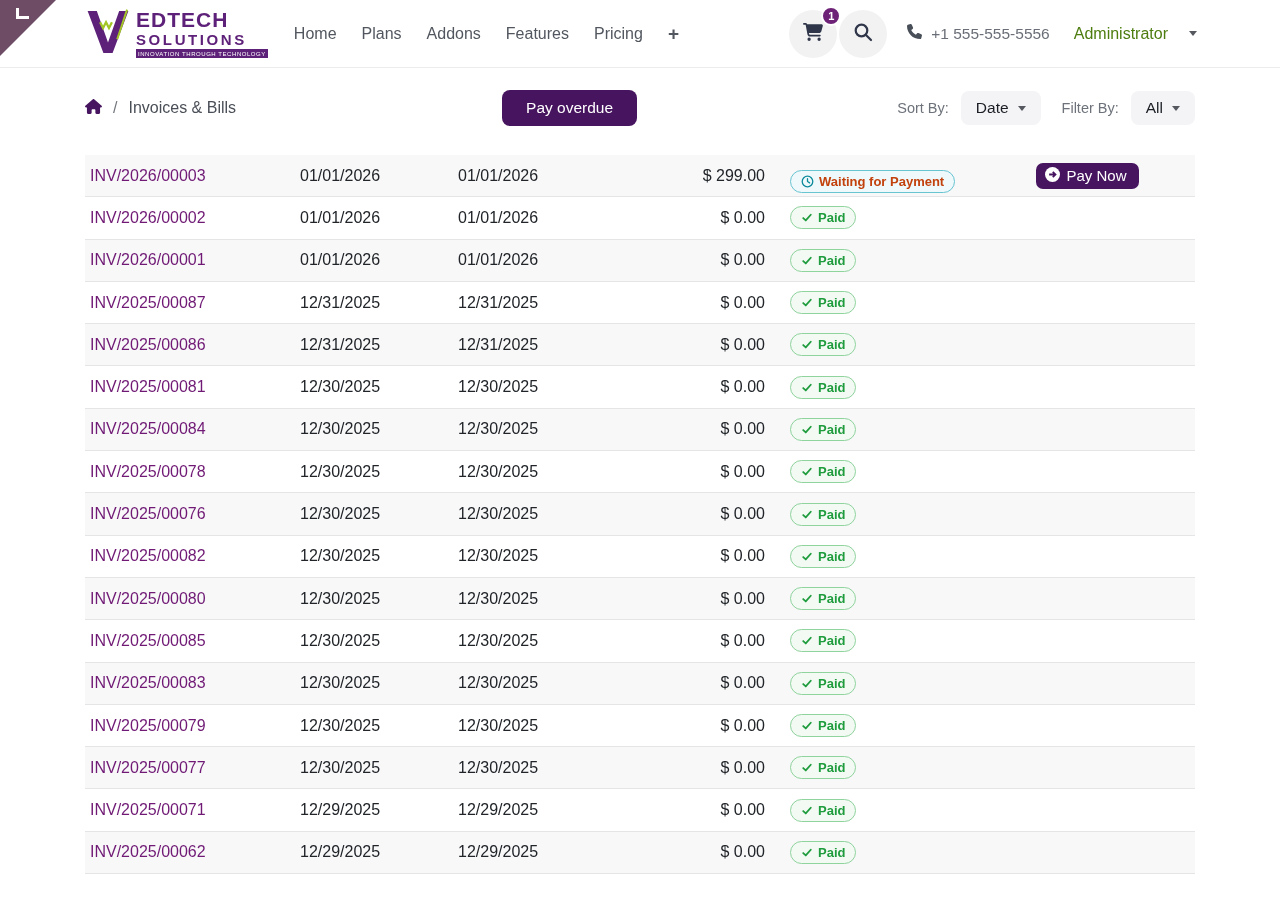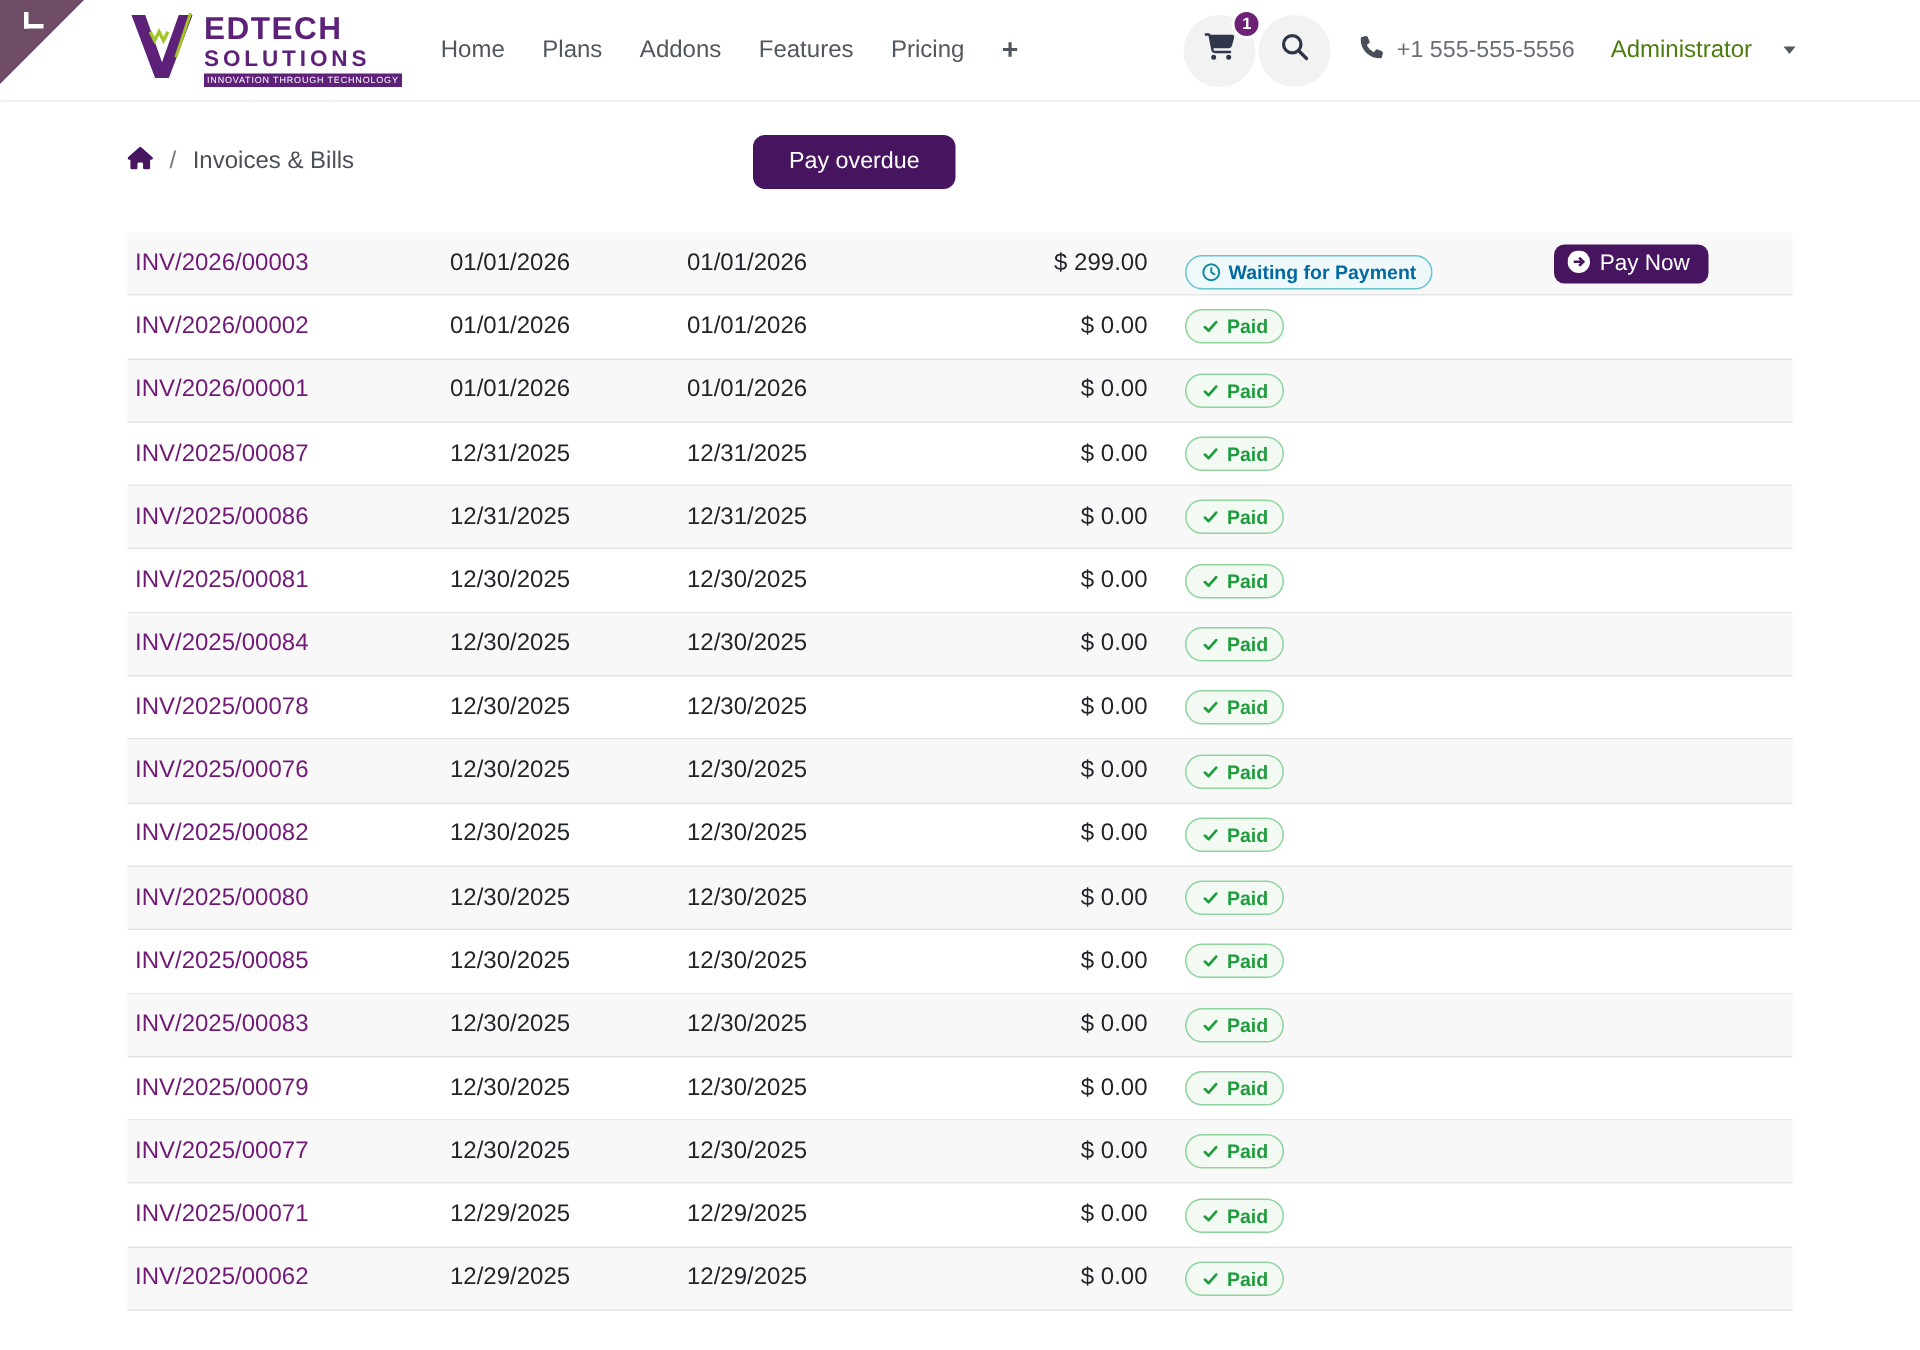--- a/index.html
+++ b/index.html
@@ -66,21 +66,21 @@
   .t-head { height:37px; font-weight:700; font-size:16px; color:#1b1e24;
     border-bottom:1px solid #d8d9db; }
   .t-row { height:42.3px; border-bottom:1px solid #e4e5e7; font-size:16px; }
   .t-row:nth-child(odd) { background:#f8f8f9; }
   .col-amount { text-align:right; }
   .col-status { text-align:center; }
   .col-badge { padding-left:25px; }
   .inv-link { color:#701a75; text-decoration:none; cursor:pointer; }
   .badge { display:inline-flex; align-items:center; gap:5px; padding:3px 10px;
     border-radius:20px; font-size:13px; font-weight:700; }
-  .badge.waiting { color:#0369a1; border:1px solid #67c4d1; background:#eff9fb;margin-top:12px; }
+  .badge.waiting { color:#c2410c; border:1px solid #67c4d1; background:#eff9fb;margin-top:12px; }
   .badge.paid { color:#1f9c3d; border:1px solid #8fd39d; background:#f3faf4; }
   .pay-now { display:inline-flex; align-items:flex-start; gap:6px; background:#47145f;
     color:#fff; border:none; border-radius:7px; padding:4.5px 12px 4.5px 9px;
     font-size:15px; font-family:inherit; cursor:pointer; }
 </style>
 </head>
 <body>
 
 <div class="corner">
   <span class="glyph"></span>
@@ -151,20 +151,32 @@
       <span>
         <svg width="17" height="15" viewBox="0 0 576 512" fill="#47145f">
           <path d="M575.8 255.5c0 18-15 32.1-32 32.1l-32 0 .7 160.2c0 2.7-.2 5.4-.5 8.1l0 16.2c0 22.1-17.9 40-40 40l-16 0c-1.1 0-2.2 0-3.3-.1c-1.4 .1-2.8 .1-4.2 .1L416 512l-24 0c-22.1 0-40-17.9-40-40l0-24 0-64c0-17.7-14.3-32-32-32l-64 0c-17.7 0-32 14.3-32 32l0 64 0 24c0 22.1-17.9 40-40 40l-24 0-31.9 0c-1.5 0-3-.1-4.5-.2c-1.2 .1-2.4 .2-3.6 .2l-16 0c-22.1 0-40-17.9-40-40l0-112c0-.9 0-1.9 .1-2.8l0-69.7-32 0c-18 0-32-14-32-32.1c0-9 3-17 10-24L266.4 8c7-7 15-8 22-8s15 2 21 7L564.8 231.5c8 7 12 15 11 24z"></path>
         </svg>
       </span>
     </span>
     <span class="crumb-sep">/</span>
     <span class="crumb-page">Invoices &amp; Bills</span>
   </div>
   <button class="btn-primary pay-overdue">Pay overdue</button>
+  <div class="sf-group">
+    <span class="sf-label">Sort By:</span>
+    <button class="dd-btn">
+      <span>Date</span>
+      <span class="caret"></span>
+    </button>
+    <span class="sf-label second">Filter By:</span>
+    <button class="dd-btn">
+      <span>All</span>
+      <span class="caret"></span>
+    </button>
+  </div>
 </div>
 
 <div class="inv-table">
   <div>
       <div class="t-row">
     <span><a class="inv-link">INV/2026/00003</a></span>
     <span>01/01/2026</span>
     <span>01/01/2026</span>
     <span class="col-amount">$ 299.00</span>
     <span class="col-badge">

